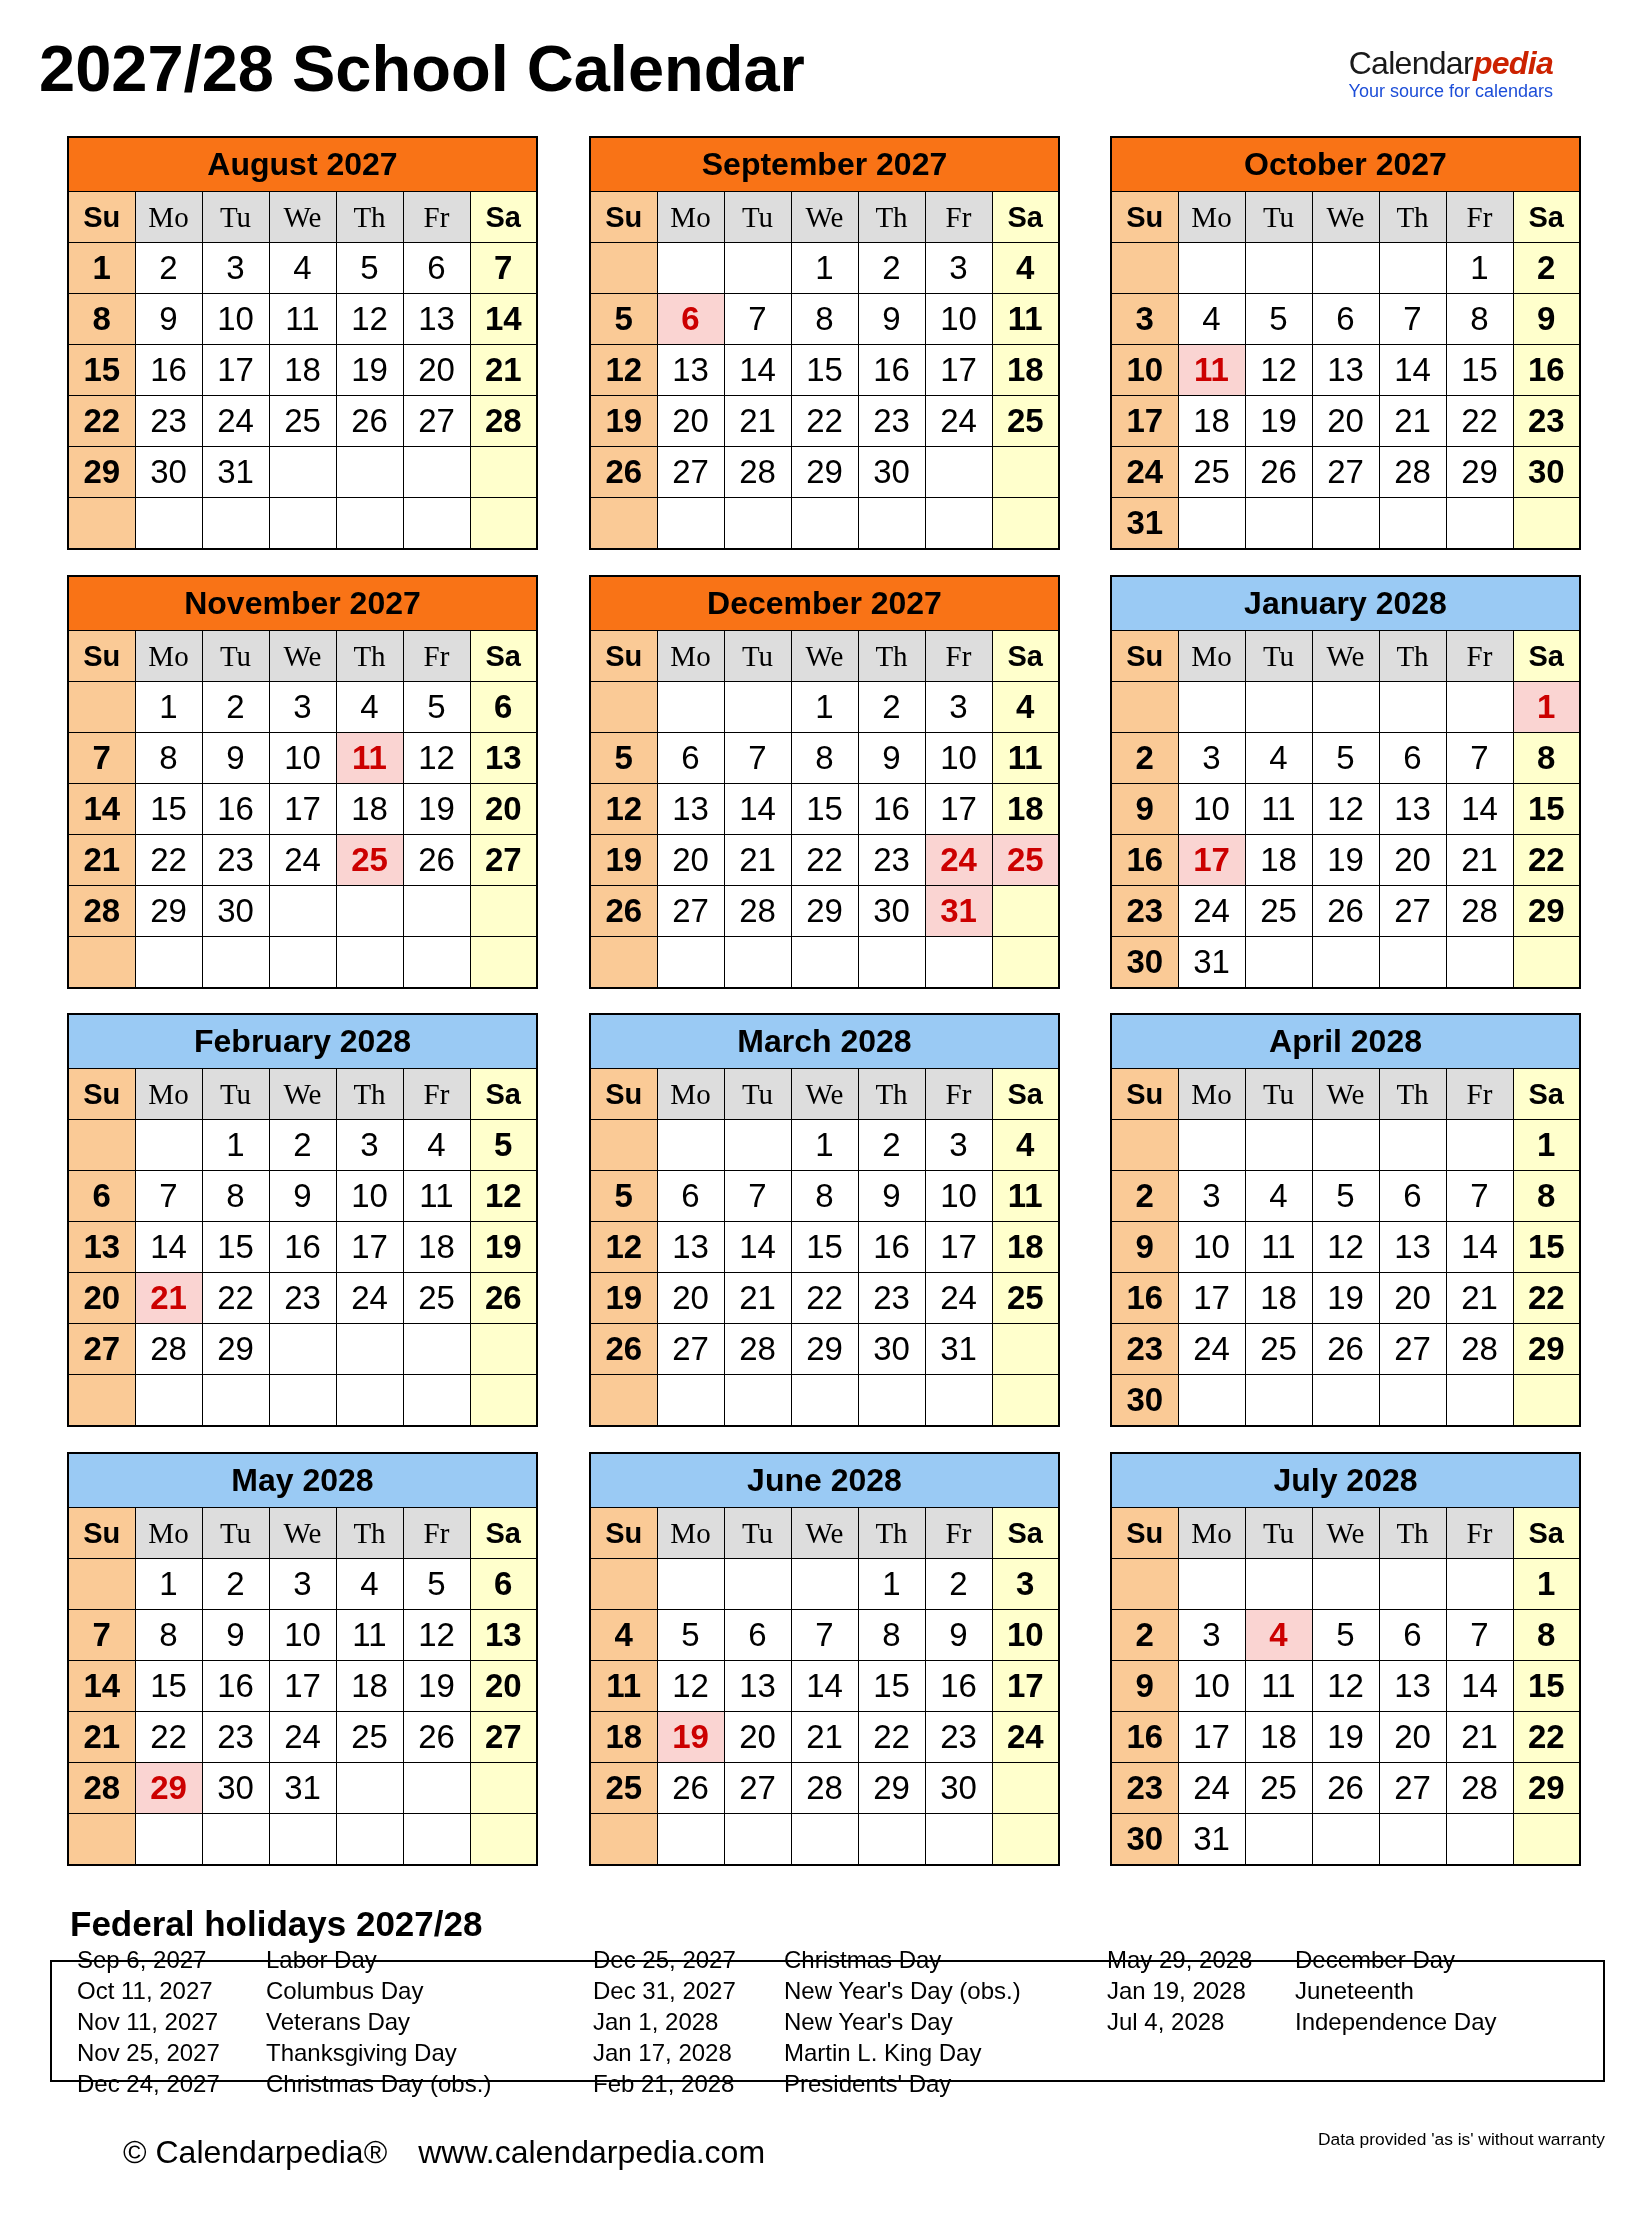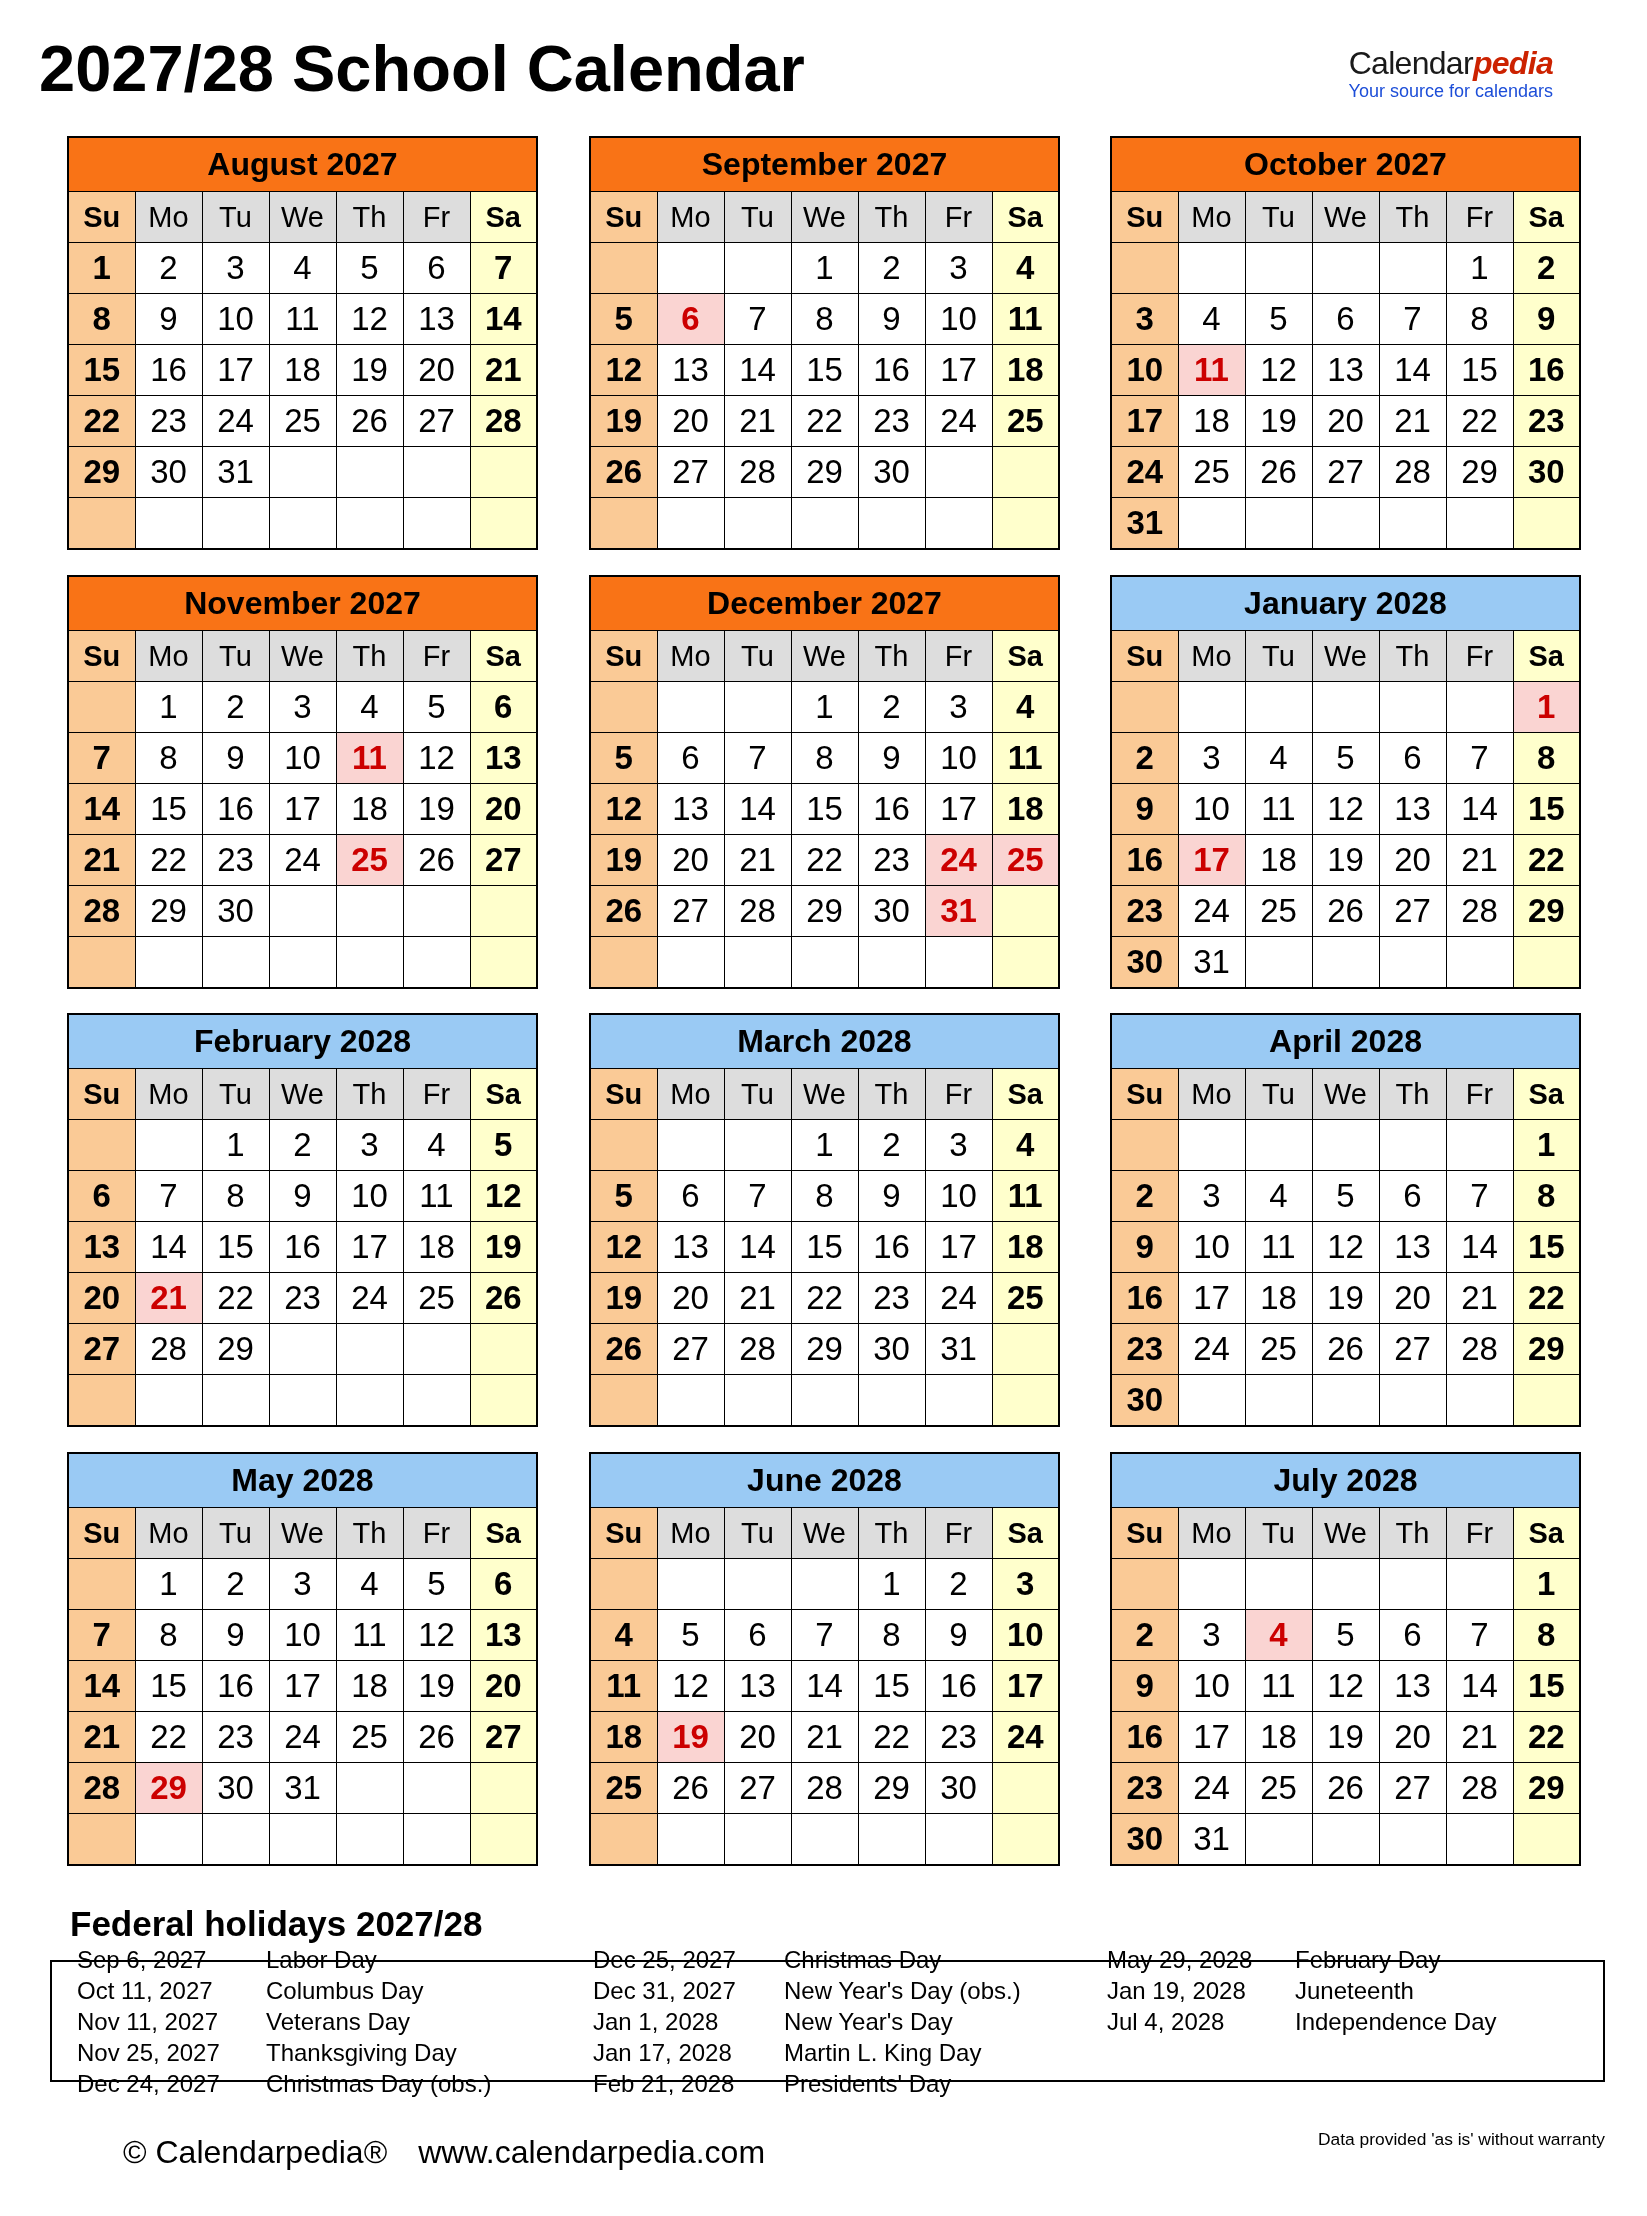--- a/index.html
+++ b/index.html
@@ -24,21 +24,21 @@
     border:1.4px solid #000;text-align:center;vertical-align:middle;
     padding:0;overflow:hidden;white-space:nowrap;
   }
   tr.titlerow td{height:53px;font-size:32px;font-weight:bold;}
   tr.dayhead td{height:50px;font-size:29px;}
   tr.week td{height:50px;font-size:33px;}
   .hdr-red{background:#f97316;}
   .hdr-blue{background:#9ACAF4;}
   td.su{background:#FACA96;font-weight:bold;}
   td.sa{background:#FFFFCC;font-weight:bold;}
-  td.wd{background:#DDDDDD;}
+  td.wd{background:#DDDDDD;font-family:Liberation Serif, serif;}
   td.holiday{background:#FAD4D2 !important;color:#CC0000;font-weight:bold;}
 
   .holidays-title{
     position:absolute;left:70px;top:1906px;
     font-size:35px;font-weight:bold;line-height:1;
   }
   .holidays-box{
     position:absolute;left:50px;top:1960px;width:1555px;height:122px;
     border:2.8px solid #000;box-sizing:border-box;
     display:grid;
@@ -910,21 +910,21 @@
     </table>
   </div>
 
 <div class="holidays-title">Federal holidays 2027/28</div>
 <div class="holidays-box" id="holidays-box">
     <div>Sep 6, 2027</div>
     <div>Labor Day</div>
     <div>Dec 25, 2027</div>
     <div>Christmas Day</div>
     <div>May 29, 2028</div>
-    <div>February Day</div>
+    <div>December Day</div>
     <div>Oct 11, 2027</div>
     <div>Columbus Day</div>
     <div>Dec 31, 2027</div>
     <div>New Year's Day (obs.)</div>
     <div>Jan 19, 2028</div>
     <div>Juneteenth</div>
     <div>Nov 11, 2027</div>
     <div>Veterans Day</div>
     <div>Jan 1, 2028</div>
     <div>New Year's Day</div>

